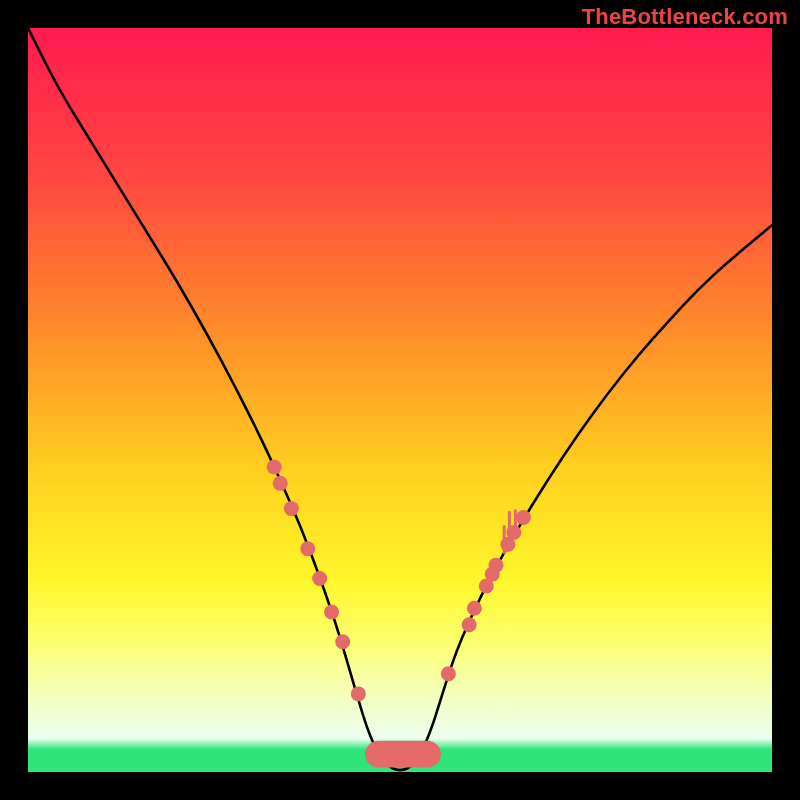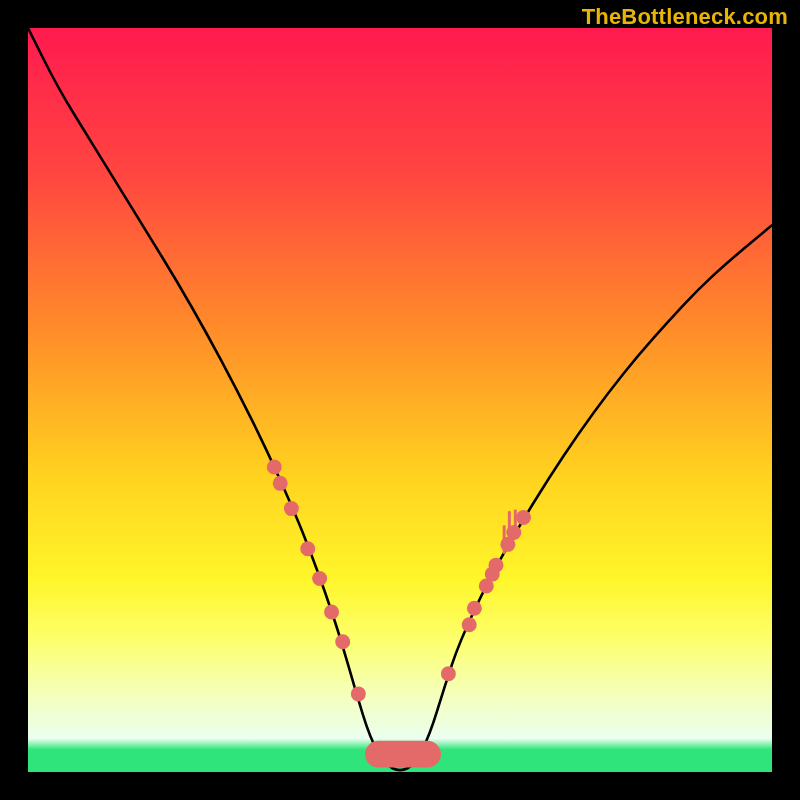--- a/index.html
+++ b/index.html
@@ -26,21 +26,21 @@
     height: 744px;
     overflow: hidden;
   }
   .watermark {
     position: absolute;
     top: 4px;
     right: 12px;
     font-family: Arial, Helvetica, sans-serif;
     font-size: 22px;
     font-weight: 600;
-    color: #eab308;
+    color: #ef4444;
     letter-spacing: 0.2px;
   }
   svg { display: block; }
 </style>
 </head>
 <body>
 
 <div class="frame">
   <div class="plot">
     <svg id="chart-svg" width="744" height="744" viewBox="0 0 744 744" preserveAspectRatio="none">

